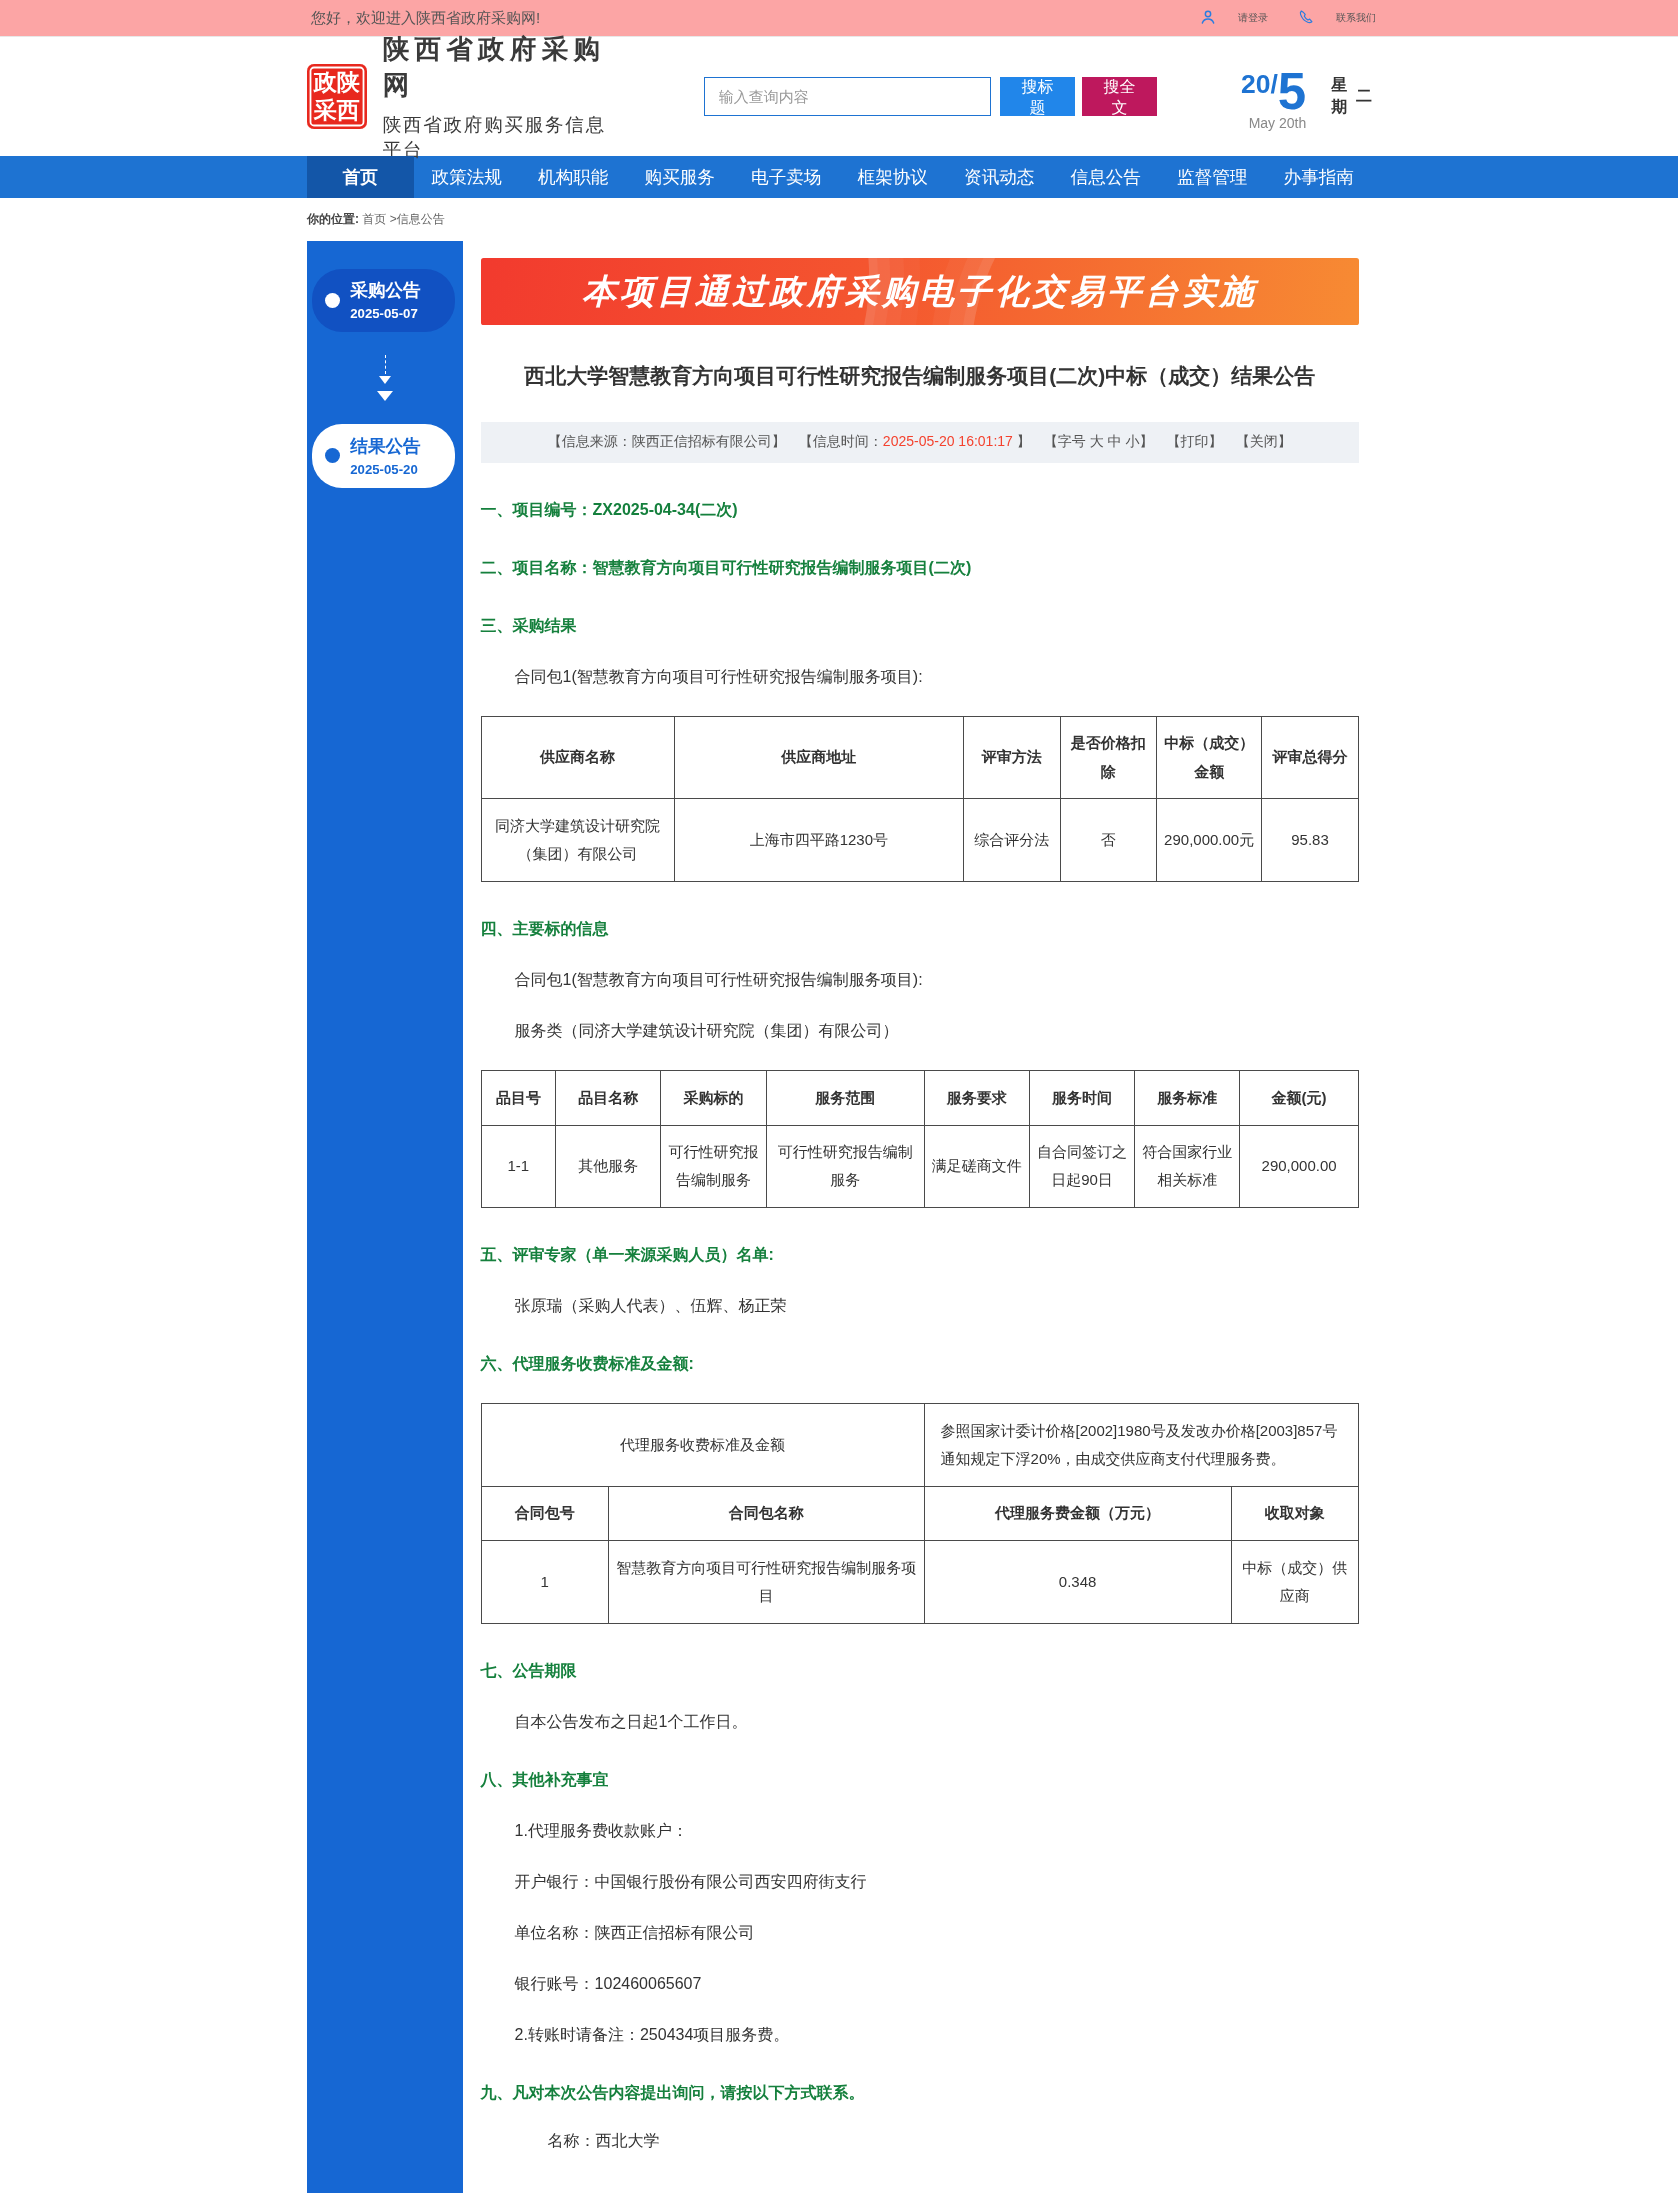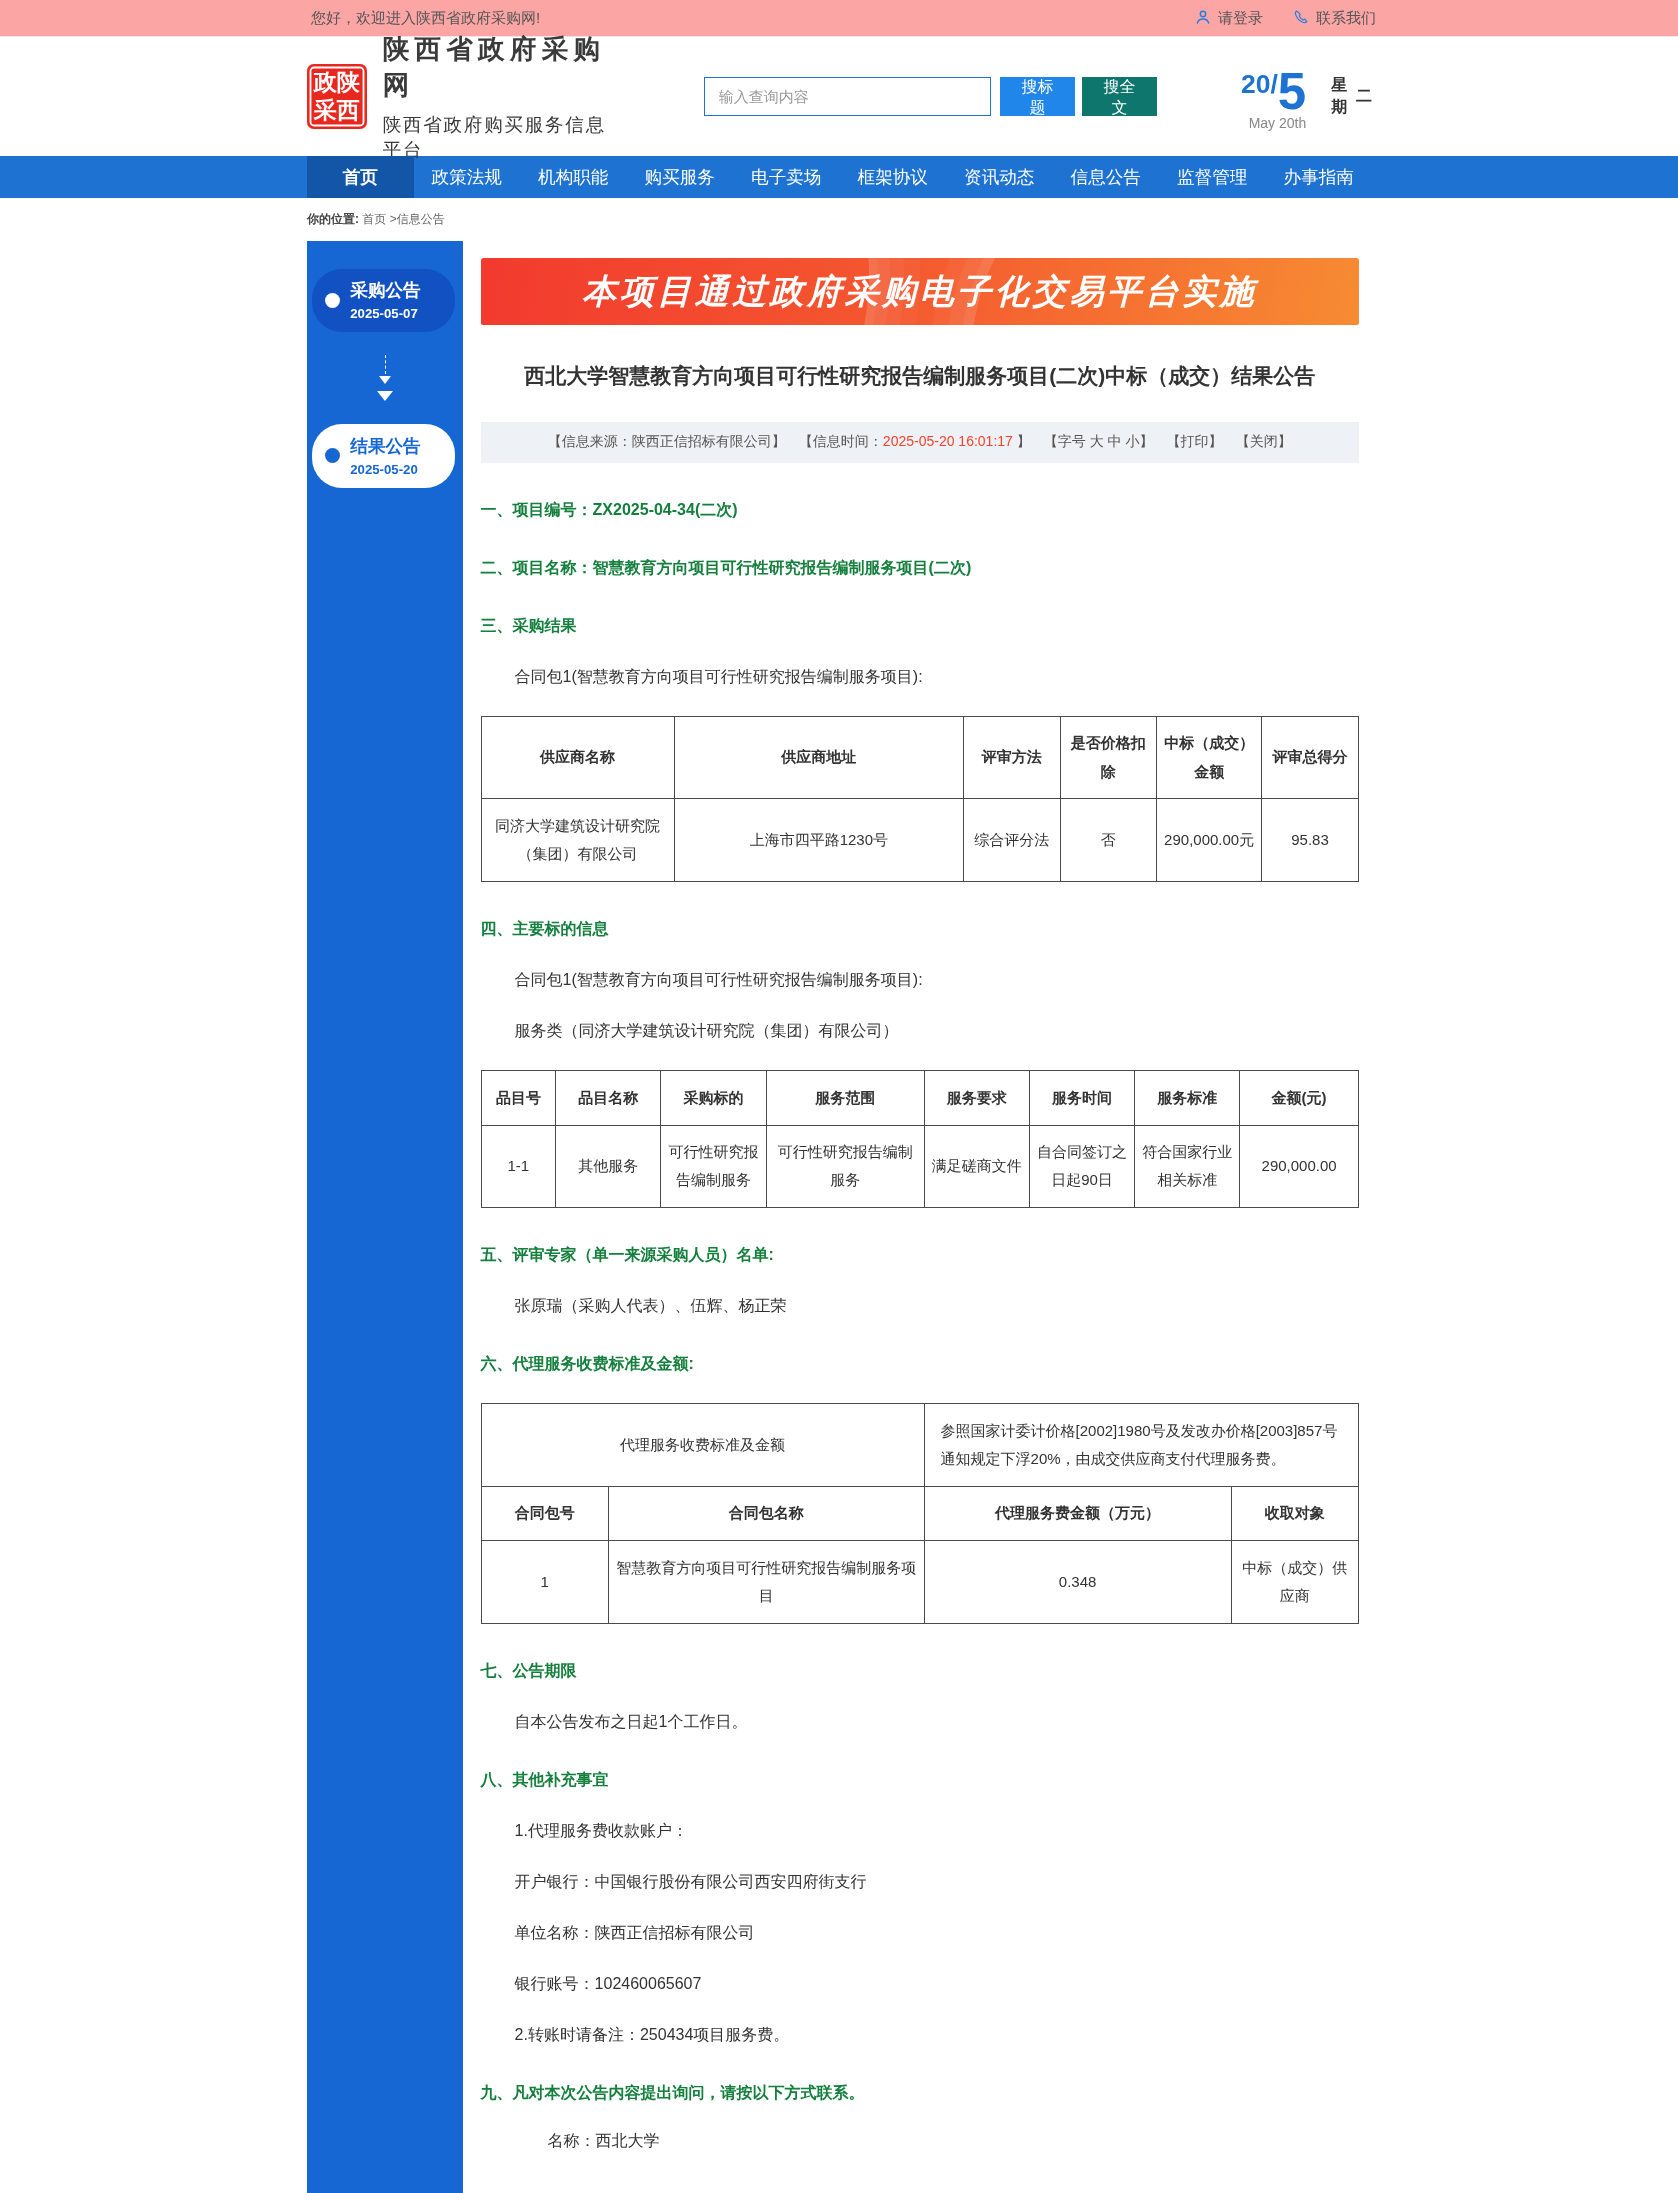--- a/index.html
+++ b/index.html
@@ -7,36 +7,36 @@
     font-family:"Liberation Sans","DejaVu Sans",sans-serif;
     background:#fff; color:#333; width:1679px;
   }
   a { text-decoration:none; color:inherit; cursor:pointer; }
 
   
   .topbar { background:#fca5a5; border-bottom:0.9px solid #e8e8e8; height:37px;padding-left:8px; }
   .topbar-inner { width:1065px; margin:0 auto; height:100%; display:flex; align-items:center; justify-content:space-between; }
   .topbar-welcome { font-size:15px; color:#555; }
   .topbar-right { display:flex; align-items:center; gap:30px; }
-  .topbar-link { display:flex; align-items:center; gap:7px; font-size:15px; color:#555; }
+  .topbar-link { display:flex; align-items:center; gap:22px; font-size:10px; color:#555; }
   .icon-svg { display:inline-block; vertical-align:middle; }
 
   
   .header { background:#fff; height:119px; }
   .header-inner { width:1065px; margin:0 auto; height:100%; display:flex; align-items:center; }
   .logo-box { width:65px; height:65px; background:#e8281e; border-radius:7px; display:flex; flex-direction:column; align-items:center; justify-content:center; color:#fff; font-weight:bold; font-size:23px; line-height:1.2; box-shadow:inset 0 0 0 2.6px #e8281e, inset 0 0 0 4.4px #fff; }
   .site-titles { margin-left:16px; }
   .site-title { font-size:26.5px; font-weight:bold; color:#3a3a3a; letter-spacing:5.3px; }
   .site-subtitle { font-size:18.5px; color:#3a3a3a; margin-top:8.8px; letter-spacing:1.8px; }
   .search-area { margin-left:79px; display:flex; align-items:stretch; height:39px; }
   .search-input { width:318px; border:1.8px solid #1e73d2; padding:0 14px; font-size:15px; color:#333; outline:none; }
   .search-input::placeholder { color:#999; }
   .btn-search { border:none; color:#fff; font-size:16px; padding:0 16px; cursor:pointer; }
   .btn-search.title { background:#2186ea; margin-left:8.8px; }
-  .btn-search.full { background:#0f766e; margin-left:7px; }
+  .btn-search.full { background:#be185d; margin-left:7px; }
   .date-block { margin-left:84px; display:flex; align-items:center; gap:25px; }
   .date-num { color:#1e73d2; text-align:right; }
   .date-num .dm { font-size:26.5px; font-weight:bold; vertical-align:16px; }
   .date-num .d { font-size:51px; font-weight:bold; }
   .date-en { font-size:14px; color:#888; margin-top:-5.3px; text-align:right; }
   .week-col { display:flex; align-items:center; gap:8.8px; }
   .week-chars { font-size:16px; font-weight:bold; color:#333; line-height:1.4; }
   .week-day { font-size:16px; font-weight:bold; color:#333; }
 
   

